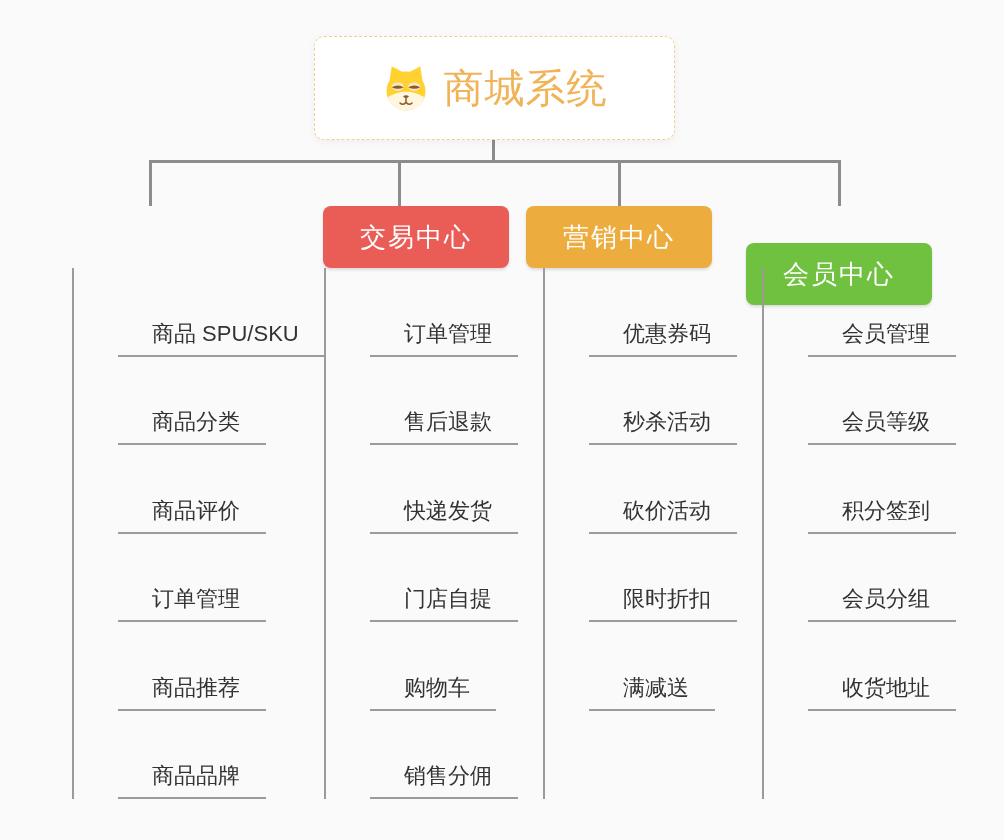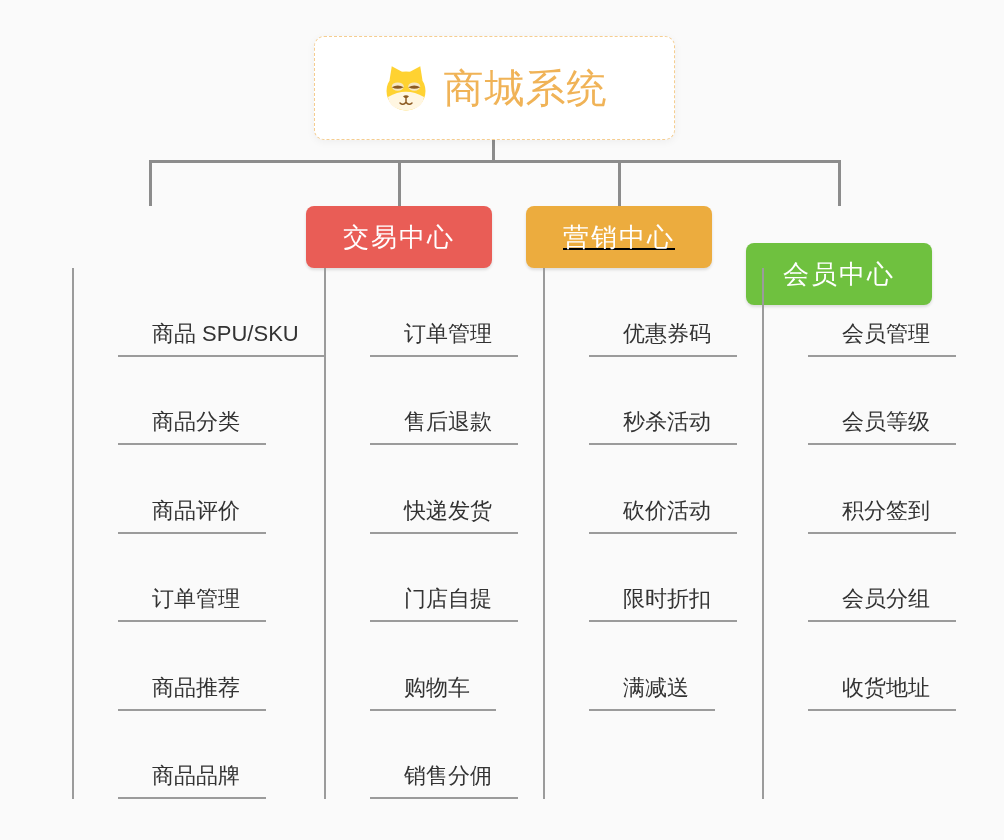--- a/index.html
+++ b/index.html
@@ -111,33 +111,33 @@
 
   <div class="branch-column" style="left:72px">
     <div class="tree-item">商品 SPU/SKU</div>
     <div class="tree-item">商品分类</div>
     <div class="tree-item">商品评价</div>
     <div class="tree-item">订单管理</div>
     <div class="tree-item">商品推荐</div>
     <div class="tree-item">商品品牌</div>
   </div>
 
-  <div class="branch-box" style="left: 306px; background-color: rgb(233, 93, 86);">
+  <div class="branch-box" style="left: 323px; background-color: rgb(233, 93, 86);">
     <span class="branch-label">交易中心</span>
   </div>
   <div class="branch-column" style="left:324px">
     <div class="tree-item">订单管理</div>
     <div class="tree-item">售后退款</div>
     <div class="tree-item">快递发货</div>
     <div class="tree-item">门店自提</div>
     <div class="tree-item">购物车</div>
     <div class="tree-item">销售分佣</div>
   </div>
 
-  <div class="branch-box" style="left: 526px; background-color: rgb(236, 172, 62); text-decoration: underline;">
+  <div class="branch-box" style="left: 526px; background-color: rgb(236, 172, 62);">
     <span class="branch-label">营销中心</span>
   </div>
   <div class="branch-column" style="left:543px">
     <div class="tree-item">优惠券码</div>
     <div class="tree-item">秒杀活动</div>
     <div class="tree-item">砍价活动</div>
     <div class="tree-item">限时折扣</div>
     <div class="tree-item">满减送</div>
   </div>
 

